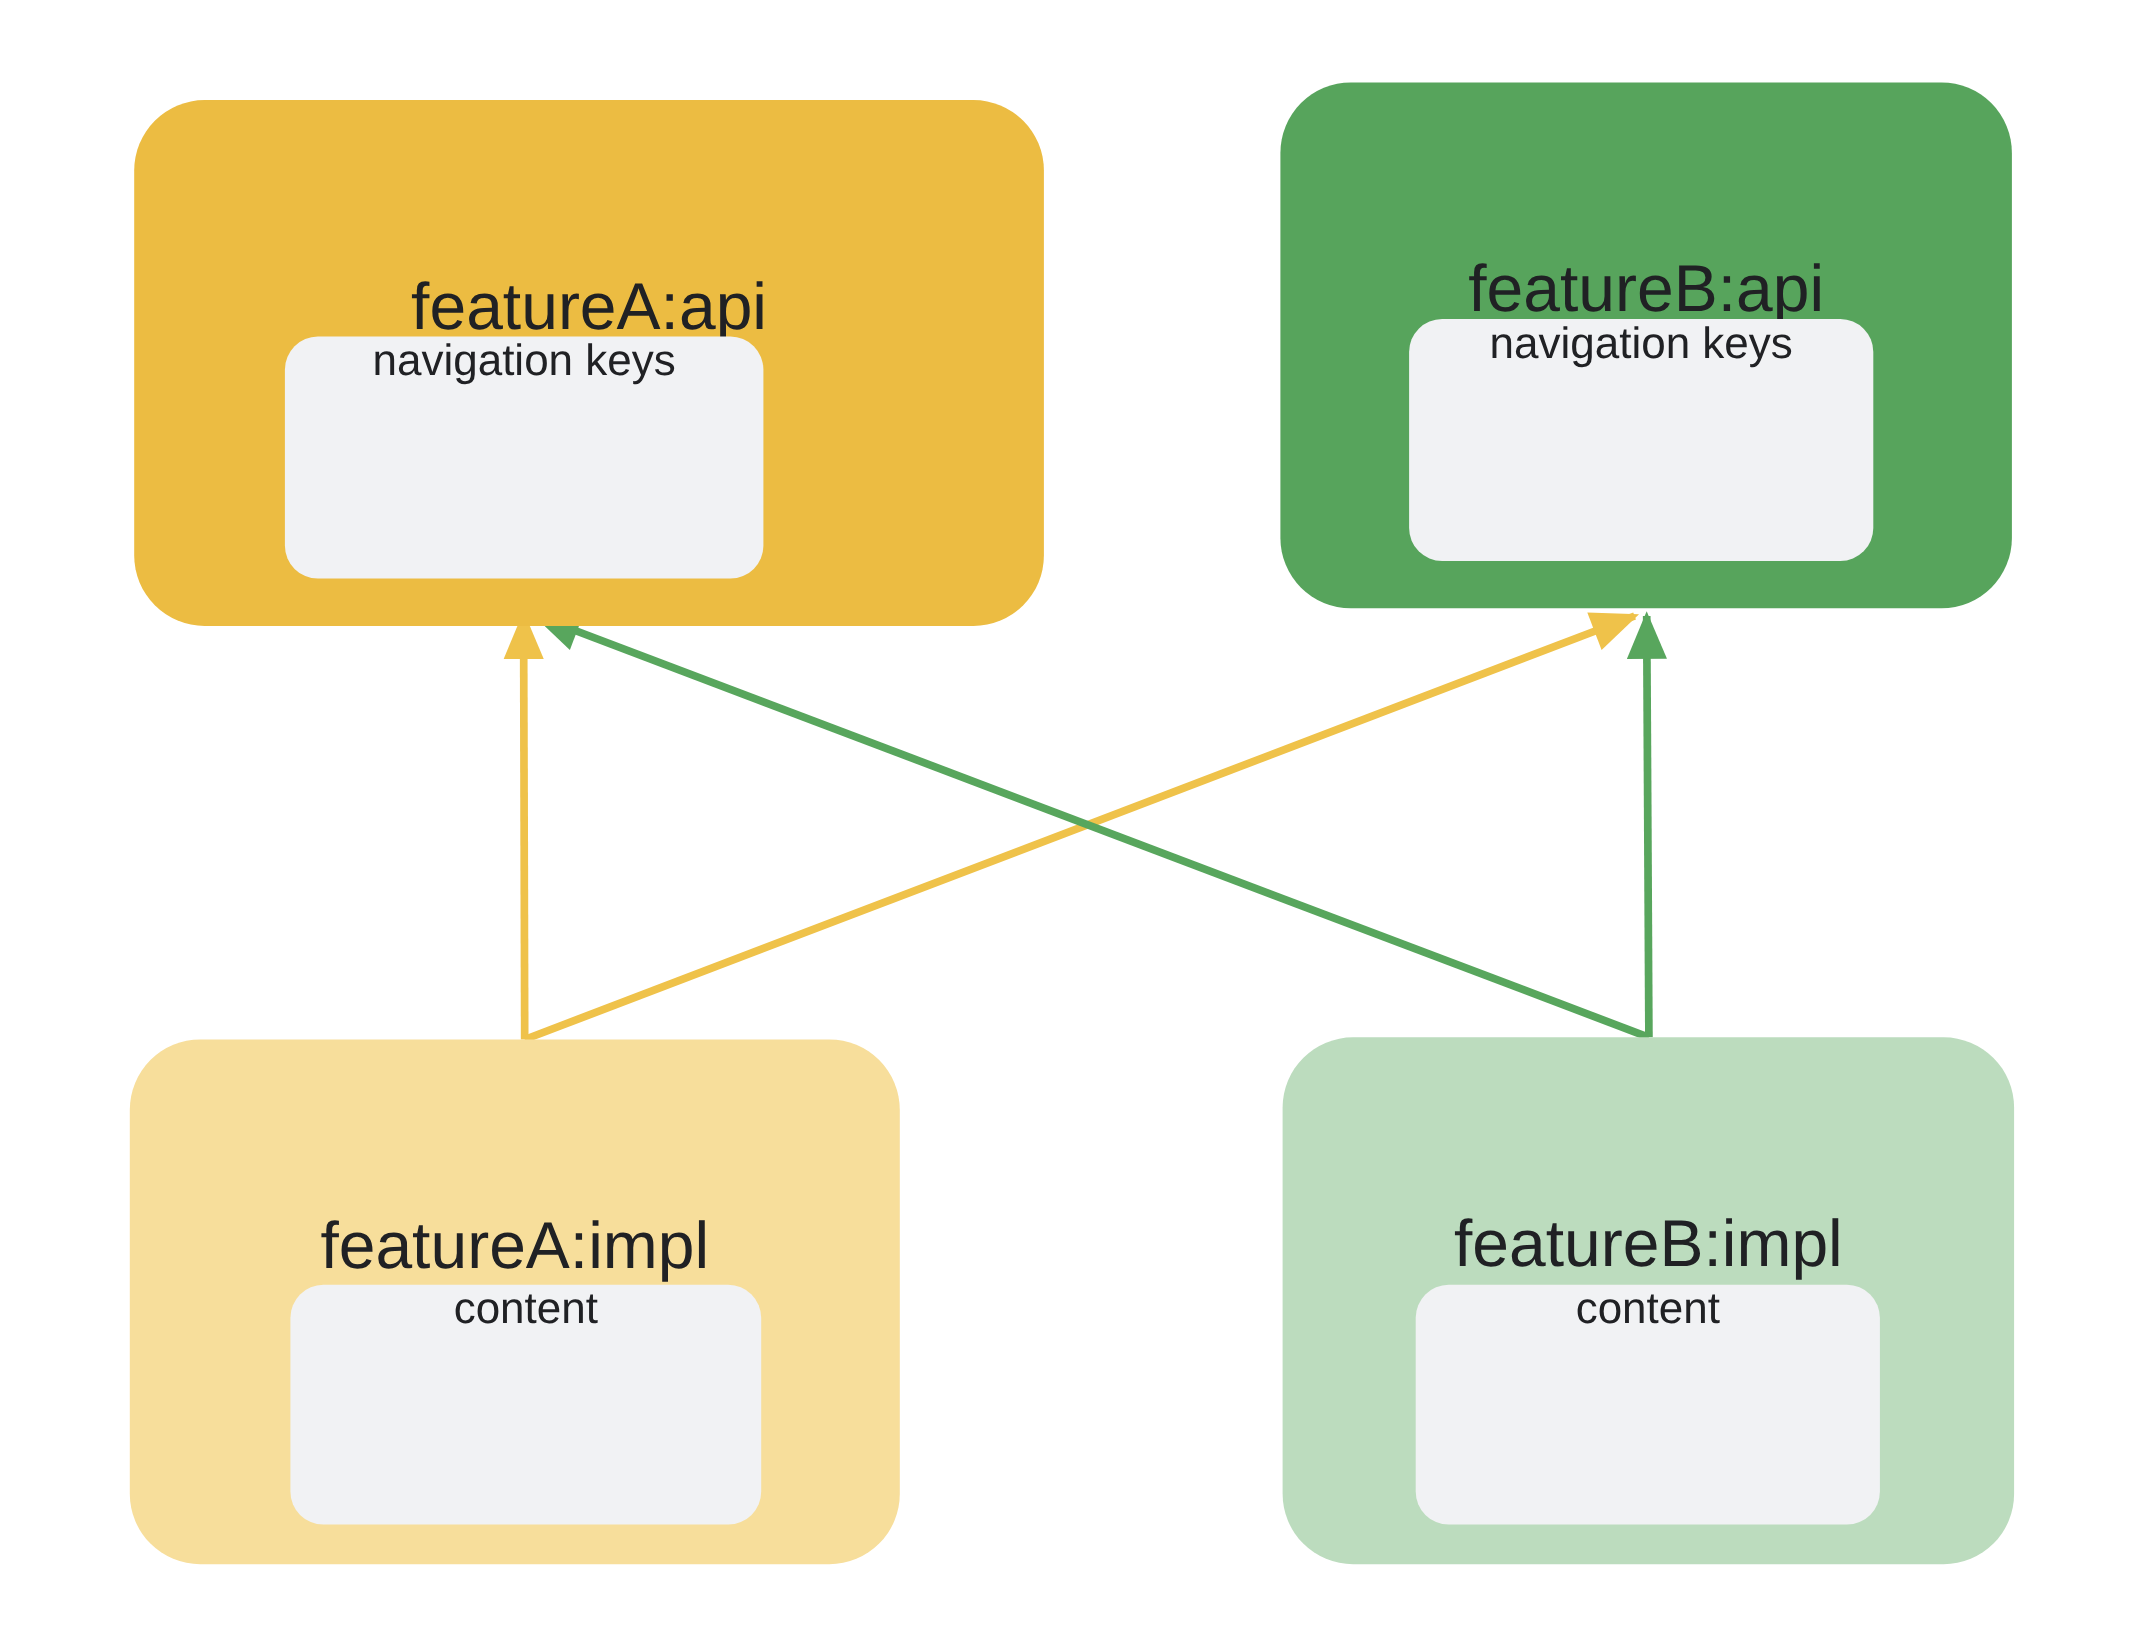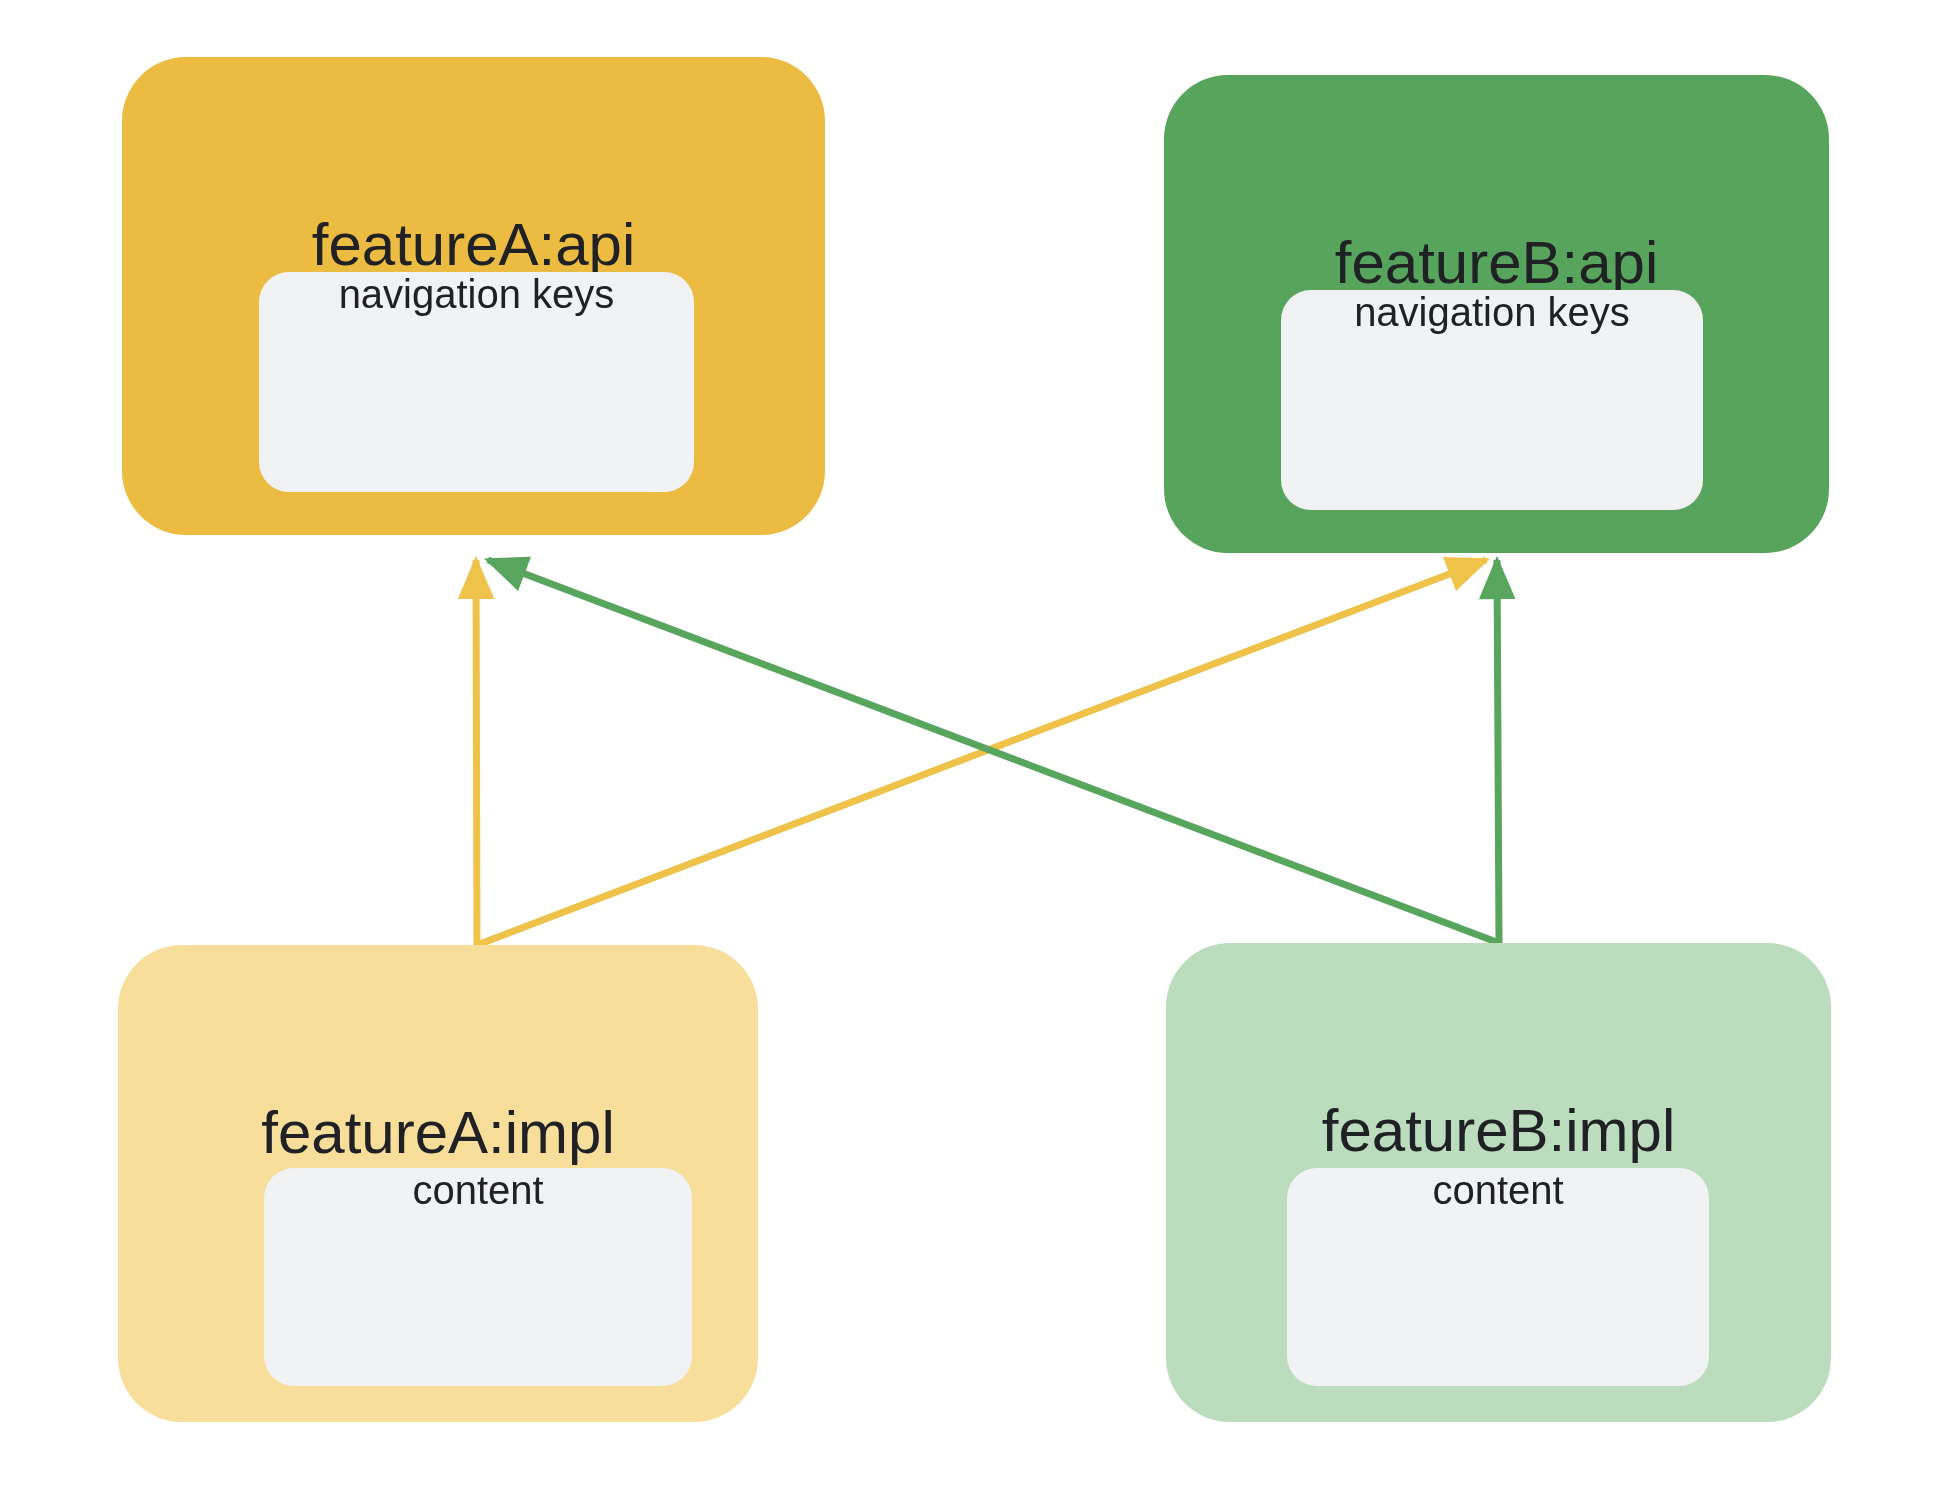--- a/index.html
+++ b/index.html
@@ -25,23 +25,23 @@
   }
   .inner-box{
     position:absolute;
     border-radius:30px;
     display:flex;
     align-items:flex-start;
     justify-content:center;
     font-size:40px;
   }
   
-  #module-a-api {left:122px;top:57px;width:703px;height:478px;}
+  #module-a-api {left:122px;top:91px;width:827px;height:478px;}
   #module-b-api {left:1164px;top:75px;width:665px;height:478px;}
-  #module-a-impl{left:118px;top:945px;width:640px;height:477px;}
+  #module-a-impl{left:118px;top:945px;width:700px;height:477px;}
   #module-b-impl{left:1166px;top:943px;width:665px;height:479px;}
 
   #module-a-api  .inner-box{left:137px;top:215px;width:435px;height:220px;}
   #module-b-api  .inner-box{left:117px;top:215px;width:422px;height:220px;}
   #module-a-impl .inner-box{left:146px;top:223px;width:428px;height:218px;}
   #module-b-impl .inner-box{left:121px;top:225px;width:422px;height:218px;}
 
   #arrows{position:absolute;left:0;top:0;width:1940px;height:1500px;pointer-events:none;}
 </style>
 </head>

